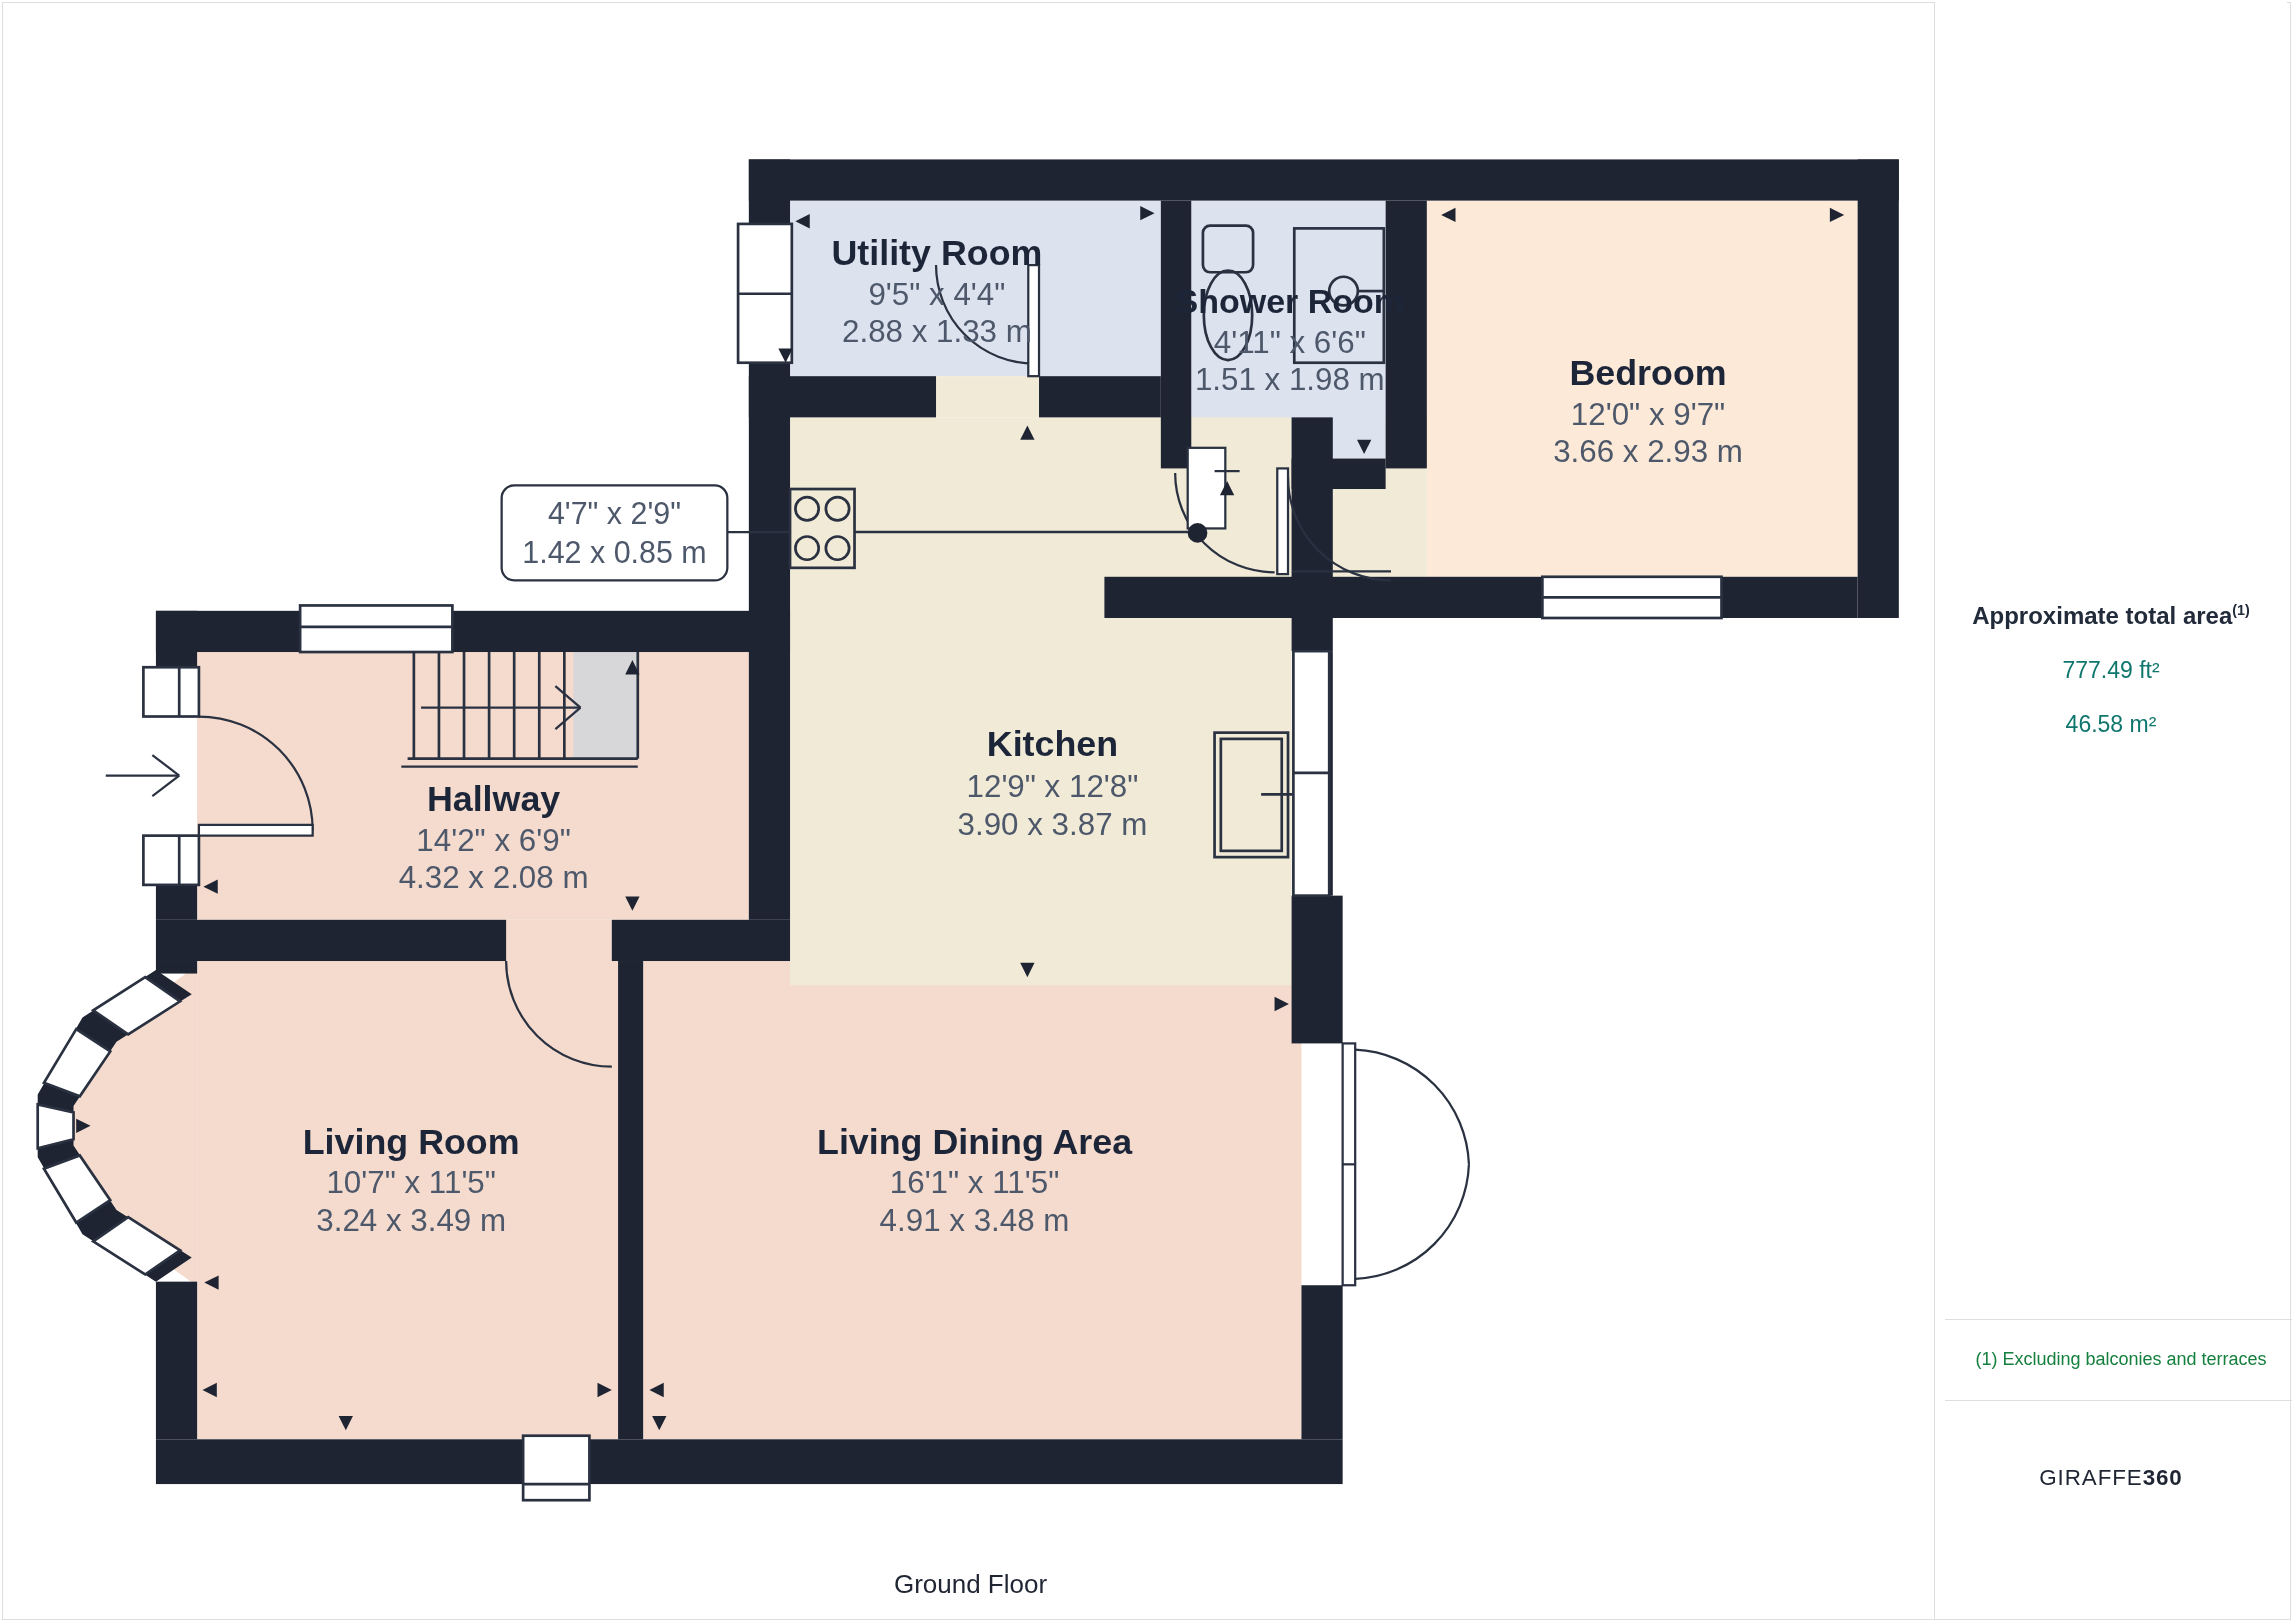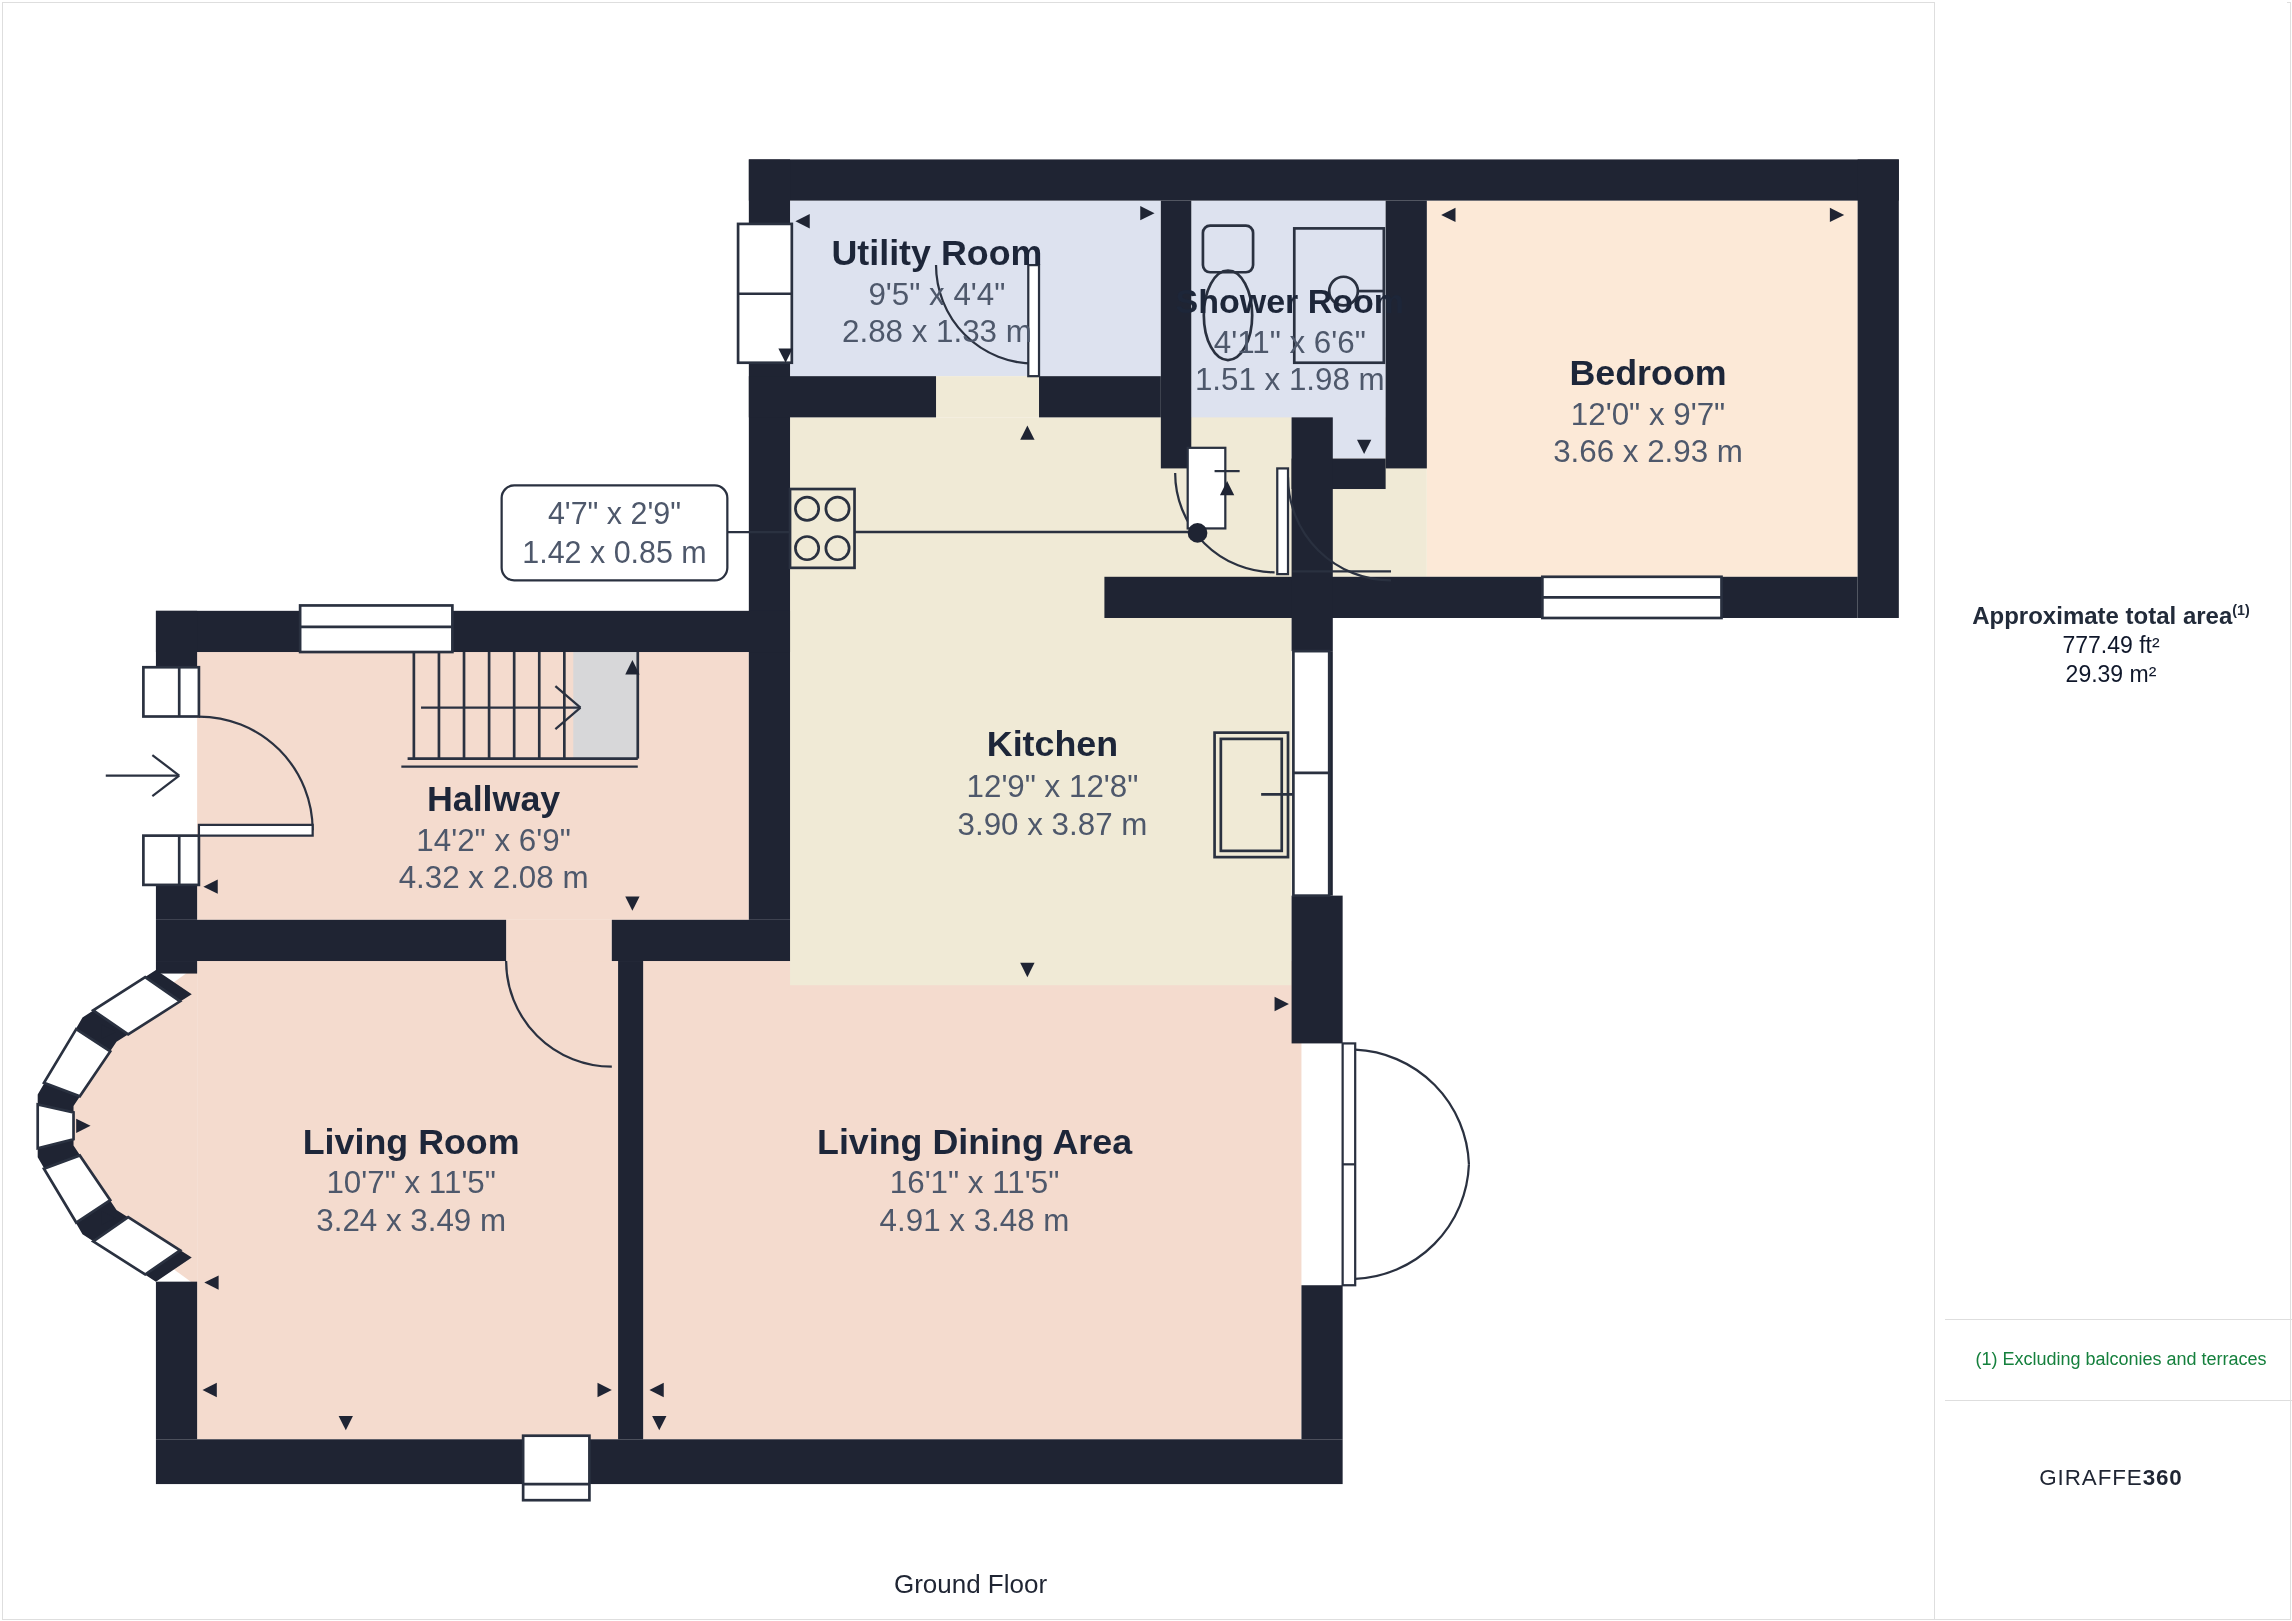--- a/index.html
+++ b/index.html
@@ -26,21 +26,21 @@
   .title-sm{font-weight:bold;font-size:38px;fill:var(--label);text-anchor:middle}
   .dims{font-size:35px;fill:var(--dims);text-anchor:middle}
   .callout-box{fill:#fff;stroke:var(--line);stroke-width:2.5}
   .callout-text{font-size:34px;fill:var(--dims);text-anchor:middle}
 
   .sidebar{position:absolute;left:1934px;top:1.8px;width:353px;height:1617px;
            background:#fff;border-left:0.9px solid var(--border);box-sizing:border-box}
   .area-block{position:absolute;top:600px;left:0;width:100%;text-align:center}
   .area-title{font-size:24px;font-weight:bold;color:#222b3a}
   .area-title sup{font-size:14.3px;font-weight:bold}
-  .area-ft,.area-m{font-size:23px;color:#0f172a;margin-top:2px}
+  .area-ft,.area-m{font-size:23px;color:#0f766e;margin-top:27px}
   .footnote{position:absolute;top:1317px;left:10px;width:100%;height:82px;
             border-top:0.9px solid var(--border);border-bottom:0.9px solid var(--border);
             box-sizing:border-box;display:flex;align-items:center;justify-content:center;
             font-size:18px;color:#15803d}
   .disclaimer{position:absolute;top:1433px;left:24px;width:304px;text-align:center;
               font-size:18px;line-height:27px;color:#5a6270}
   .brand{margin-top:29px;font-size:22.4px;letter-spacing:0.9px;color:#1f2533}
   .brand b{font-weight:bold}
   .floor-title{position:absolute;left:845px;top:1569px;width:251px;text-align:center;
                font-size:26px;font-weight:normal;color:#1f2533}
@@ -282,21 +282,21 @@
       <text x="1088" y="1332" class="dims">16'1" x 11'5"</text>
       <text x="1088" y="1374" class="dims">4.91 x 3.48 m</text>
     </g>
   </g>
 </svg>
 
 <div class="sidebar">
   <div class="area-block">
     <div class="area-title"><span>Approximate total area</span><sup>(1)</sup></div>
     <div class="area-ft">777.49 ft²</div>
-    <div class="area-m">29.39 m²</div>
+    <div class="area-m">46.58 m²</div>
   </div>
   <div class="footnote">(1) Excluding balconies and terraces</div>
   <div class="disclaimer">
     <div class="brand"><span>GIRAFFE</span><b>360</b></div>
   </div>
 </div>
 
 <div class="floor-title">Ground Floor</div>
 
 

